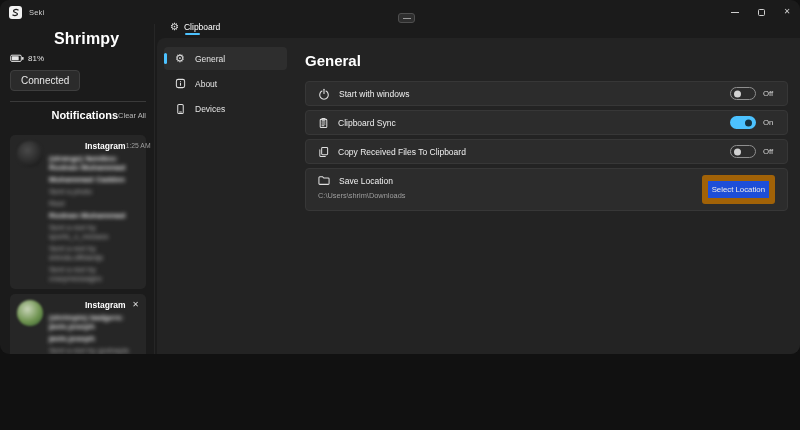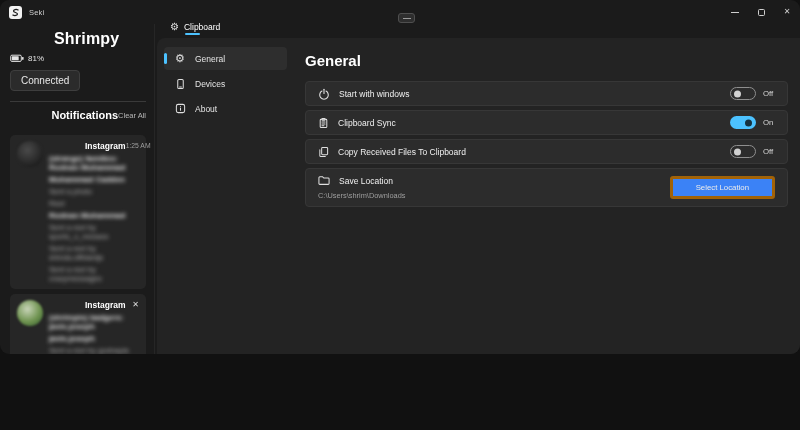--- a/index.html
+++ b/index.html
@@ -65,21 +65,21 @@
   .srow-right{display:flex;align-items:center;gap:7px;}
   .state-label{font-size:7.8px;color:#d6d6d6;width:12px;}
   .toggle{width:26px;height:13px;border-radius:7px;position:relative;}
   .toggle.off{border:1px solid #8f8f8f;background:transparent;}
   .toggle.on{border:1px solid transparent;}
   .knob{position:absolute;top:50%;transform:translateY(-50%);width:7px;height:7px;border-radius:50%;}
   .toggle.off .knob{left:3px;background:#d2d2d2;}
   .toggle.on .knob{right:3px;background:#15313f;}
   .loc-block{flex:1;min-width:0;}
   .loc-path{font-size:7.4px;color:#9f9f9f;margin-top:5px;}
-  .btn{background:#3b82f6;border:3px solid #a16207;border-radius:3px;padding:4px 23px;font-size:7.8px;color:#ececec;white-space:nowrap;align-self:center;}
+  .btn{background:#1d4ed8;border:6px solid #a16207;border-radius:3px;padding:4px 4px;font-size:7.8px;color:#ececec;white-space:nowrap;align-self:center;}
   .ico{display:flex;align-items:center;justify-content:center;}
   .gear-glyph{font-size:11px;color:#e0e0e0;line-height:1;}
   .gear-glyph.small{font-size:10px;}
 </style>
 </head>
 <body>
 
 <div class="window">
 
   <div class="titlebar">
@@ -174,36 +174,36 @@
     <div class="panel">
       <div class="nav">
           <div class="nav-item selected">
     <div class="nav-indicator" style="display: block; background: rgb(76, 194, 255);"></div>
     <span class="nav-ico ico gear-glyph">⚙</span>
     <span class="nav-label">General</span>
   </div>
           <div class="nav-item">
 
     <span class="nav-ico ico">
+              <svg width="11" height="11" viewBox="0 0 12 12">
+                <rect x="1.5" y="1.5" width="9" height="9" rx="2" fill="none" stroke="#e0e0e0" stroke-width="1.1" stroke-linecap="round" stroke-linejoin="round"></rect>
+                <path d="M6 5.4 v2.6 M6 3.7 v0.1" fill="none" stroke="#e0e0e0" stroke-width="1.1" stroke-linecap="round" stroke-linejoin="round"></path>
+              </svg>
+            </span>
+    <span class="nav-label">About</span>
+  </div>
+          <div class="nav-item">
+
+    <span class="nav-ico ico">
               <svg width="11" height="12" viewBox="0 0 12 12">
                 <rect x="3" y="1" width="6" height="10" rx="1.3" fill="none" stroke="#e0e0e0" stroke-width="1.1" stroke-linecap="round" stroke-linejoin="round"></rect>
                 <path d="M5 9.4 h2" fill="none" stroke="#e0e0e0" stroke-width="1.1" stroke-linecap="round" stroke-linejoin="round"></path>
               </svg>
             </span>
     <span class="nav-label">Devices</span>
-  </div>
-          <div class="nav-item">
-
-    <span class="nav-ico ico">
-              <svg width="11" height="11" viewBox="0 0 12 12">
-                <rect x="1.5" y="1.5" width="9" height="9" rx="2" fill="none" stroke="#e0e0e0" stroke-width="1.1" stroke-linecap="round" stroke-linejoin="round"></rect>
-                <path d="M6 5.4 v2.6 M6 3.7 v0.1" fill="none" stroke="#e0e0e0" stroke-width="1.1" stroke-linecap="round" stroke-linejoin="round"></path>
-              </svg>
-            </span>
-    <span class="nav-label">About</span>
   </div>
         </div>
       <div class="main">
         <div class="main-heading">General</div>
         <div id="rows-host">
             <div class="srow">
     <div class="srow-left">
       <span class="ico">
                   <svg width="12" height="12" viewBox="0 0 12 12">
                     <path d="M4 3.1 a4.3 4.3 0 1 0 4 0" fill="none" stroke="#e0e0e0" stroke-width="1.1" stroke-linecap="round" stroke-linejoin="round"></path>

